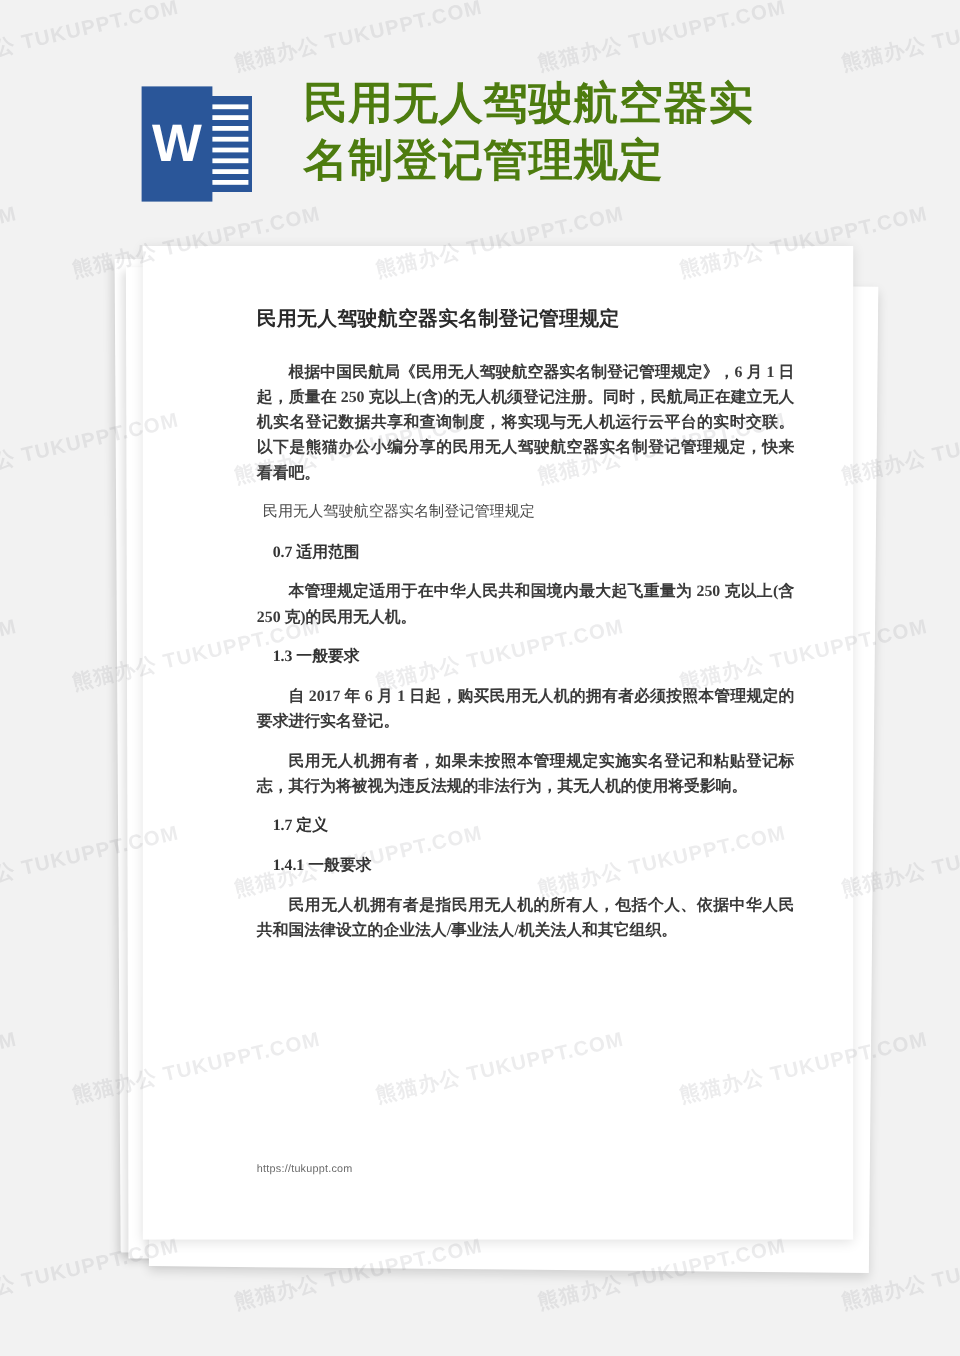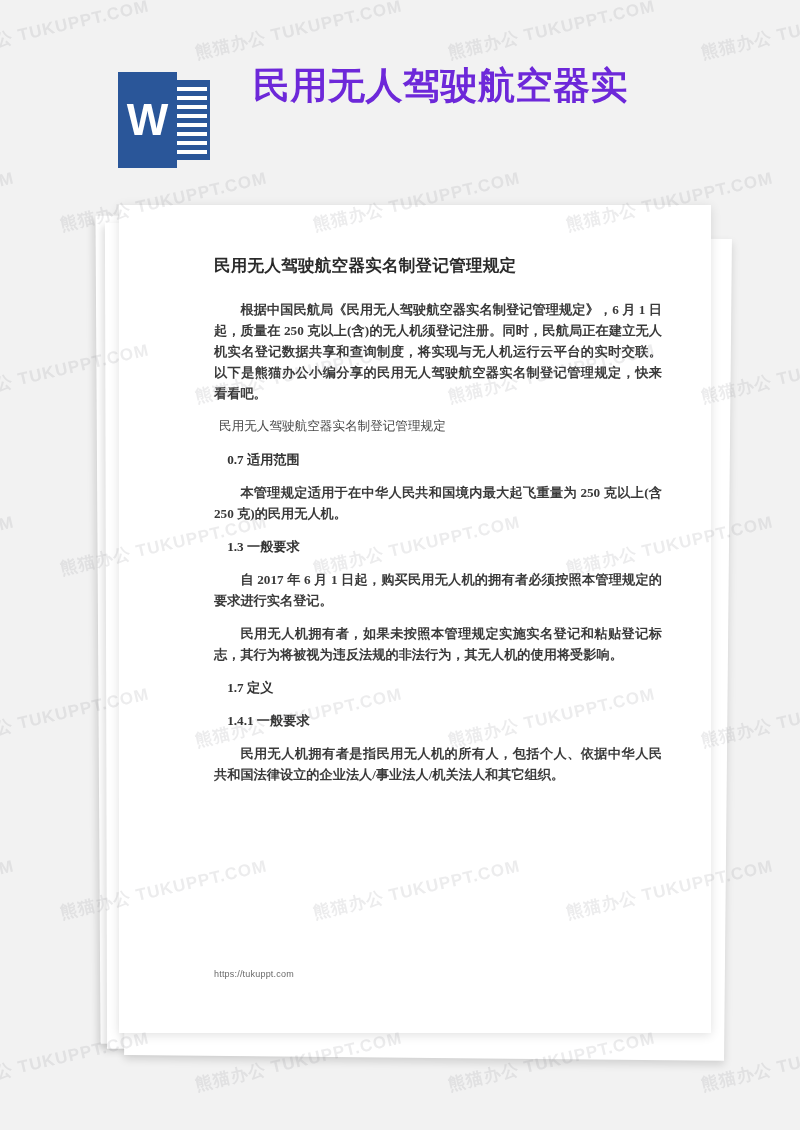--- a/index.html
+++ b/index.html
@@ -82,21 +82,21 @@
     font-size: 44px;
     line-height: 96px;
     text-align: center;
   }
 
   .header-title {
     position: absolute;
     left: 253px;
     top: 62px;
     width: 470px;
-    color: #6d28d9;
+    color: #4d7c0f;
     font-family: "Liberation Sans", sans-serif;
     font-weight: bold;
     font-size: 37px;
     line-height: 48px;
     letter-spacing: 0.5px;
   }
 
   
   .page-stack {
     position: absolute;
@@ -231,20 +231,21 @@
       <div class="wi-line" style="top:52px"></div>
       <div class="wi-line" style="top:61px"></div>
       <div class="wi-line" style="top:70px"></div>
     </div>
     <div class="wi-panel"></div>
     <div class="wi-w">W</div>
   </div>
 
   <div class="header-title">
     <div>民用无人驾驶航空器实</div>
+    <div>名制登记管理规定</div>
   </div>
 </div>
 
 <div class="doc">
   <div class="doc-inner">
     <div class="doc-heading">民用无人驾驶航空器实名制登记管理规定</div>
     <div class="para indent">根据中国民航局《民用无人驾驶航空器实名制登记管理规定》，6 月 1 日起，质量在 250 克以上(含)的无人机须登记注册。同时，民航局正在建立无人机实名登记数据共享和查询制度，将实现与无人机运行云平台的实时交联。以下是熊猫办公小编分享的民用无人驾驶航空器实名制登记管理规定，快来看看吧。</div>
     <div class="plain-line">民用无人驾驶航空器实名制登记管理规定</div>
     <div id="sections-container">
         <div class="heading-sm indent">0.7 适用范围</div>

